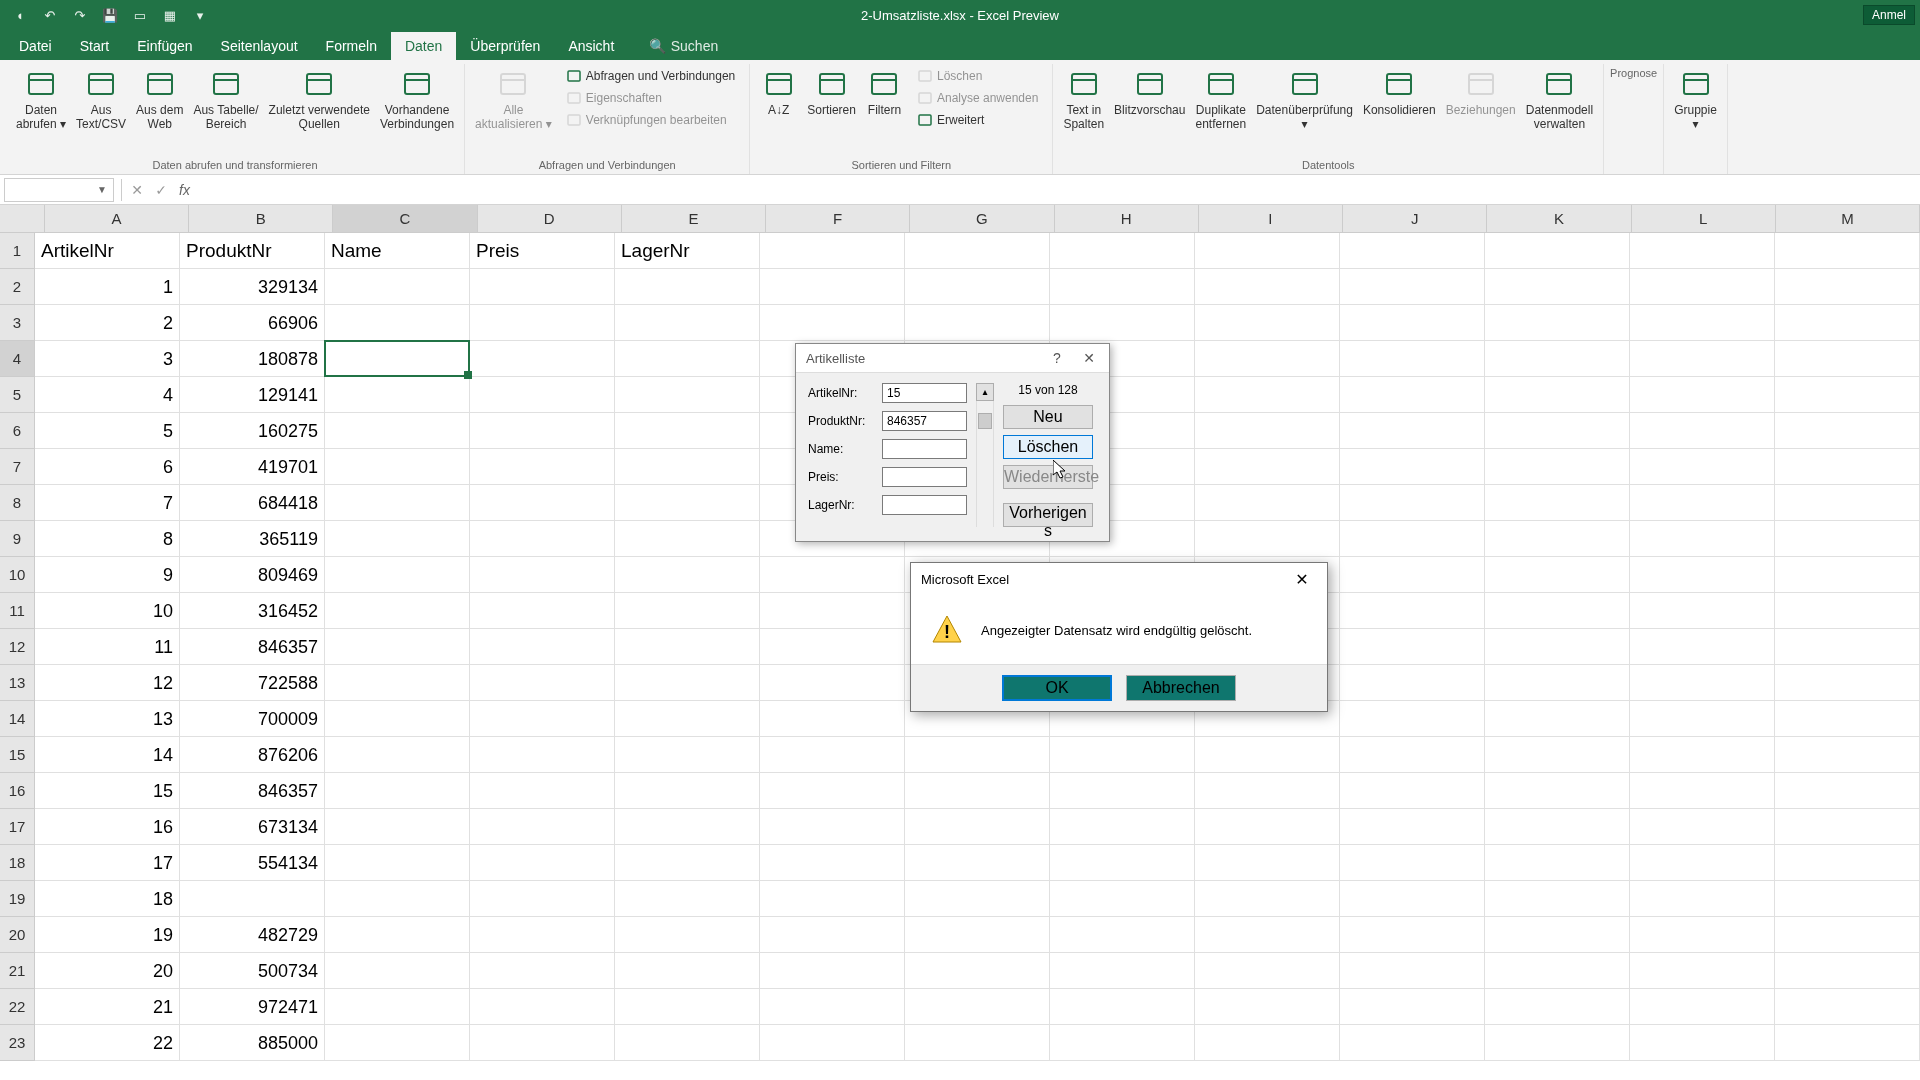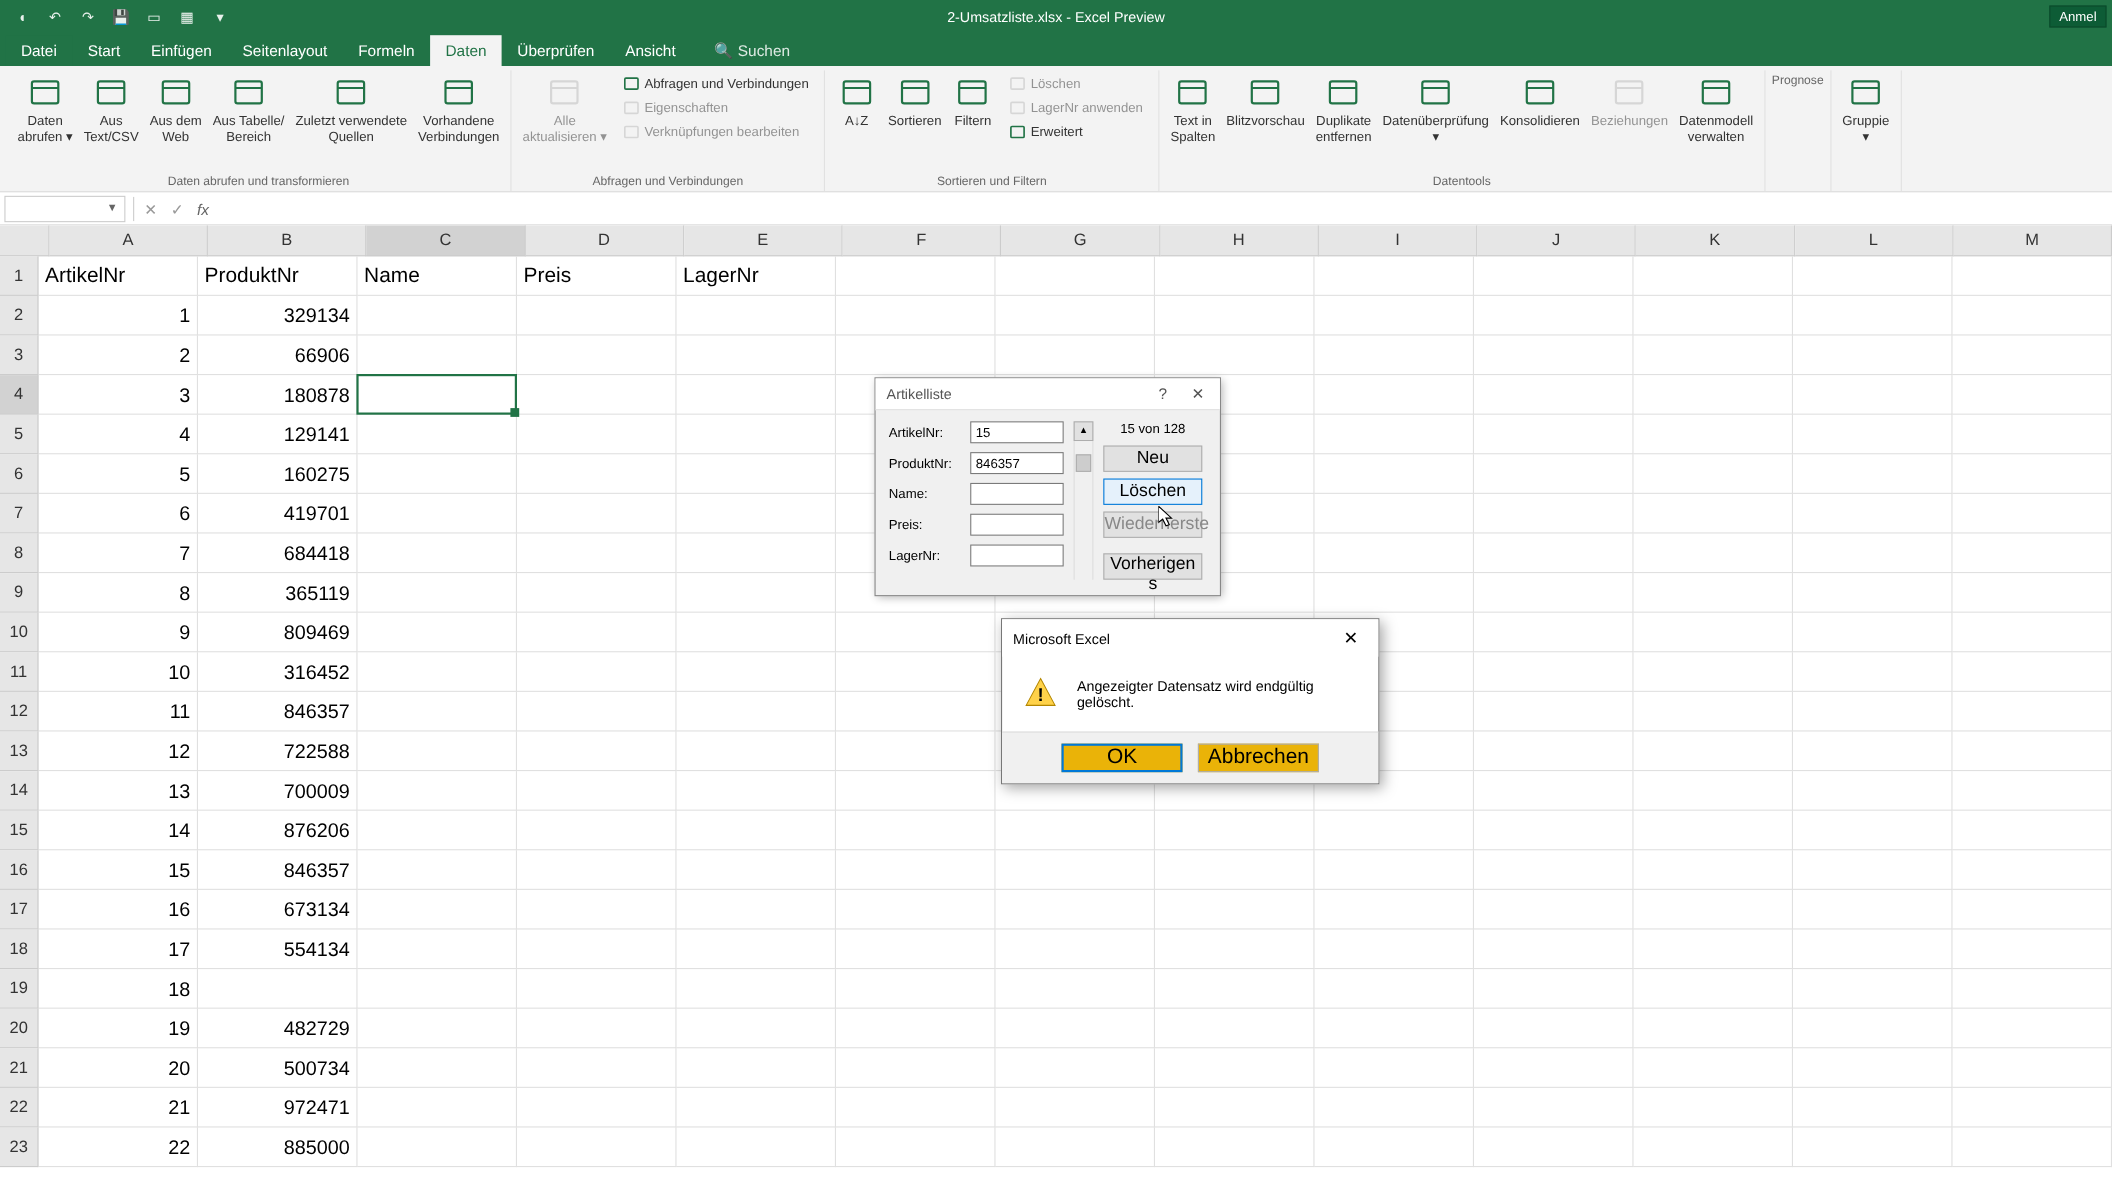--- a/index.html
+++ b/index.html
@@ -82,21 +82,21 @@
 
 
 .msgbox { position: absolute; background: #fff; border: 1px solid #777; box-shadow: 3px 3px 12px rgba(0,0,0,0.35); }
 .msgbox-title { padding: 7px 10px; display: flex; justify-content: space-between; align-items: center; background: #fff; }
 .msgbox-title-text { font-size: 13px; color: #000; }
 .msgbox-close { width: 30px; text-align: center; font-size: 16px; cursor: pointer; color: #000; }
 .msgbox-body { padding: 18px 20px; display: flex; align-items: center; gap: 18px; }
 .msgbox-icon { width: 32px; height: 32px; }
 .msgbox-text { font-size: 13px; color: #000; }
 .msgbox-buttons { background: #f0f0f0; padding: 10px; display: flex; justify-content: center; gap: 14px; border-top: 1px solid #ddd; }
-.msgbox-btn { width: 110px; height: 26px; border: 1px solid #adadad; background: #eab308; font-size: 19px; cursor: pointer; }
+.msgbox-btn { width: 110px; height: 26px; border: 1px solid #adadad; background: #0f766e; font-size: 16px; cursor: pointer; }
 .msgbox-btn.default { border: 2px solid #0078d7; }
 
 svg { display: block; }
 </style>
 </head>
 <body>
 
 <div class="titlebar">
   <div class="qat">
     <span class="qat-icon">◖</span>
@@ -263,21 +263,21 @@
               </svg>
             </span>
             <span>Löschen</span>
           </div>
           <div class="ribbon-small disabled">
             <span class="ribbon-small-icon">
               <svg width="16" height="16">
                 <rect x="2" y="3" width="12" height="10" fill="none" stroke="#bbb" stroke-width="1.5" rx="1"></rect>
               </svg>
             </span>
-            <span>LagerNr anwenden</span>
+            <span>Analyse anwenden</span>
           </div>
           <div class="ribbon-small">
             <span class="ribbon-small-icon">
               <svg width="16" height="16">
                 <rect x="2" y="3" width="12" height="10" fill="none" stroke="#217346" stroke-width="1.5" rx="1"></rect>
               </svg>
             </span>
             <span>Erweitert</span>
           </div>
         </div>
@@ -819,21 +819,21 @@
     <div class="dlg-buttons">
       <div class="dlg-counter">15 von 128</div>
       <button class="dlg-btn">Neu</button>
       <button class="dlg-btn focus">Löschen</button>
       <button class="dlg-btn disabled">Wiederherste</button>
       <button class="dlg-btn" style="margin-top:8px">Vorherigen s</button>
     </div>
   </div>
 </div>
 
-<div class="msgbox" style="left:910px; top:562px; width:344px;">
+<div class="msgbox" style="left:910px; top:562px; width:418px;">
   <div class="msgbox-title">
     <span class="msgbox-title-text">Microsoft Excel</span>
     <span class="msgbox-close">✕</span>
   </div>
   <div class="msgbox-body">
     <div class="msgbox-icon">
       <svg viewBox="0 0 32 32">
           <polygon points="16,2 30,28 2,28" fill="#ffd24a" stroke="#b38600" stroke-width="1"></polygon>
           <text x="16" y="24" text-anchor="middle" font-size="18" font-weight="bold" fill="#000">!</text>
         </svg>

